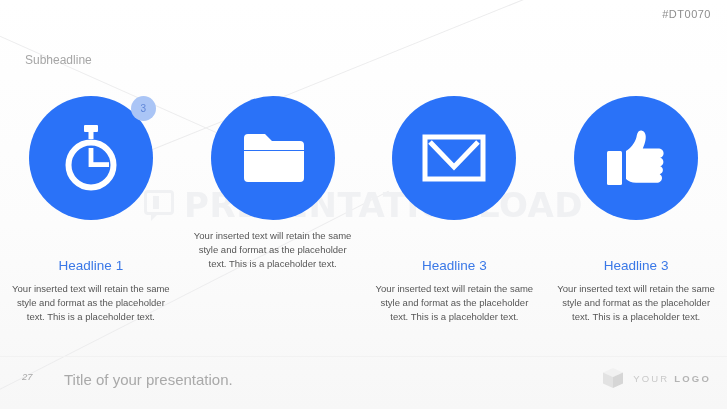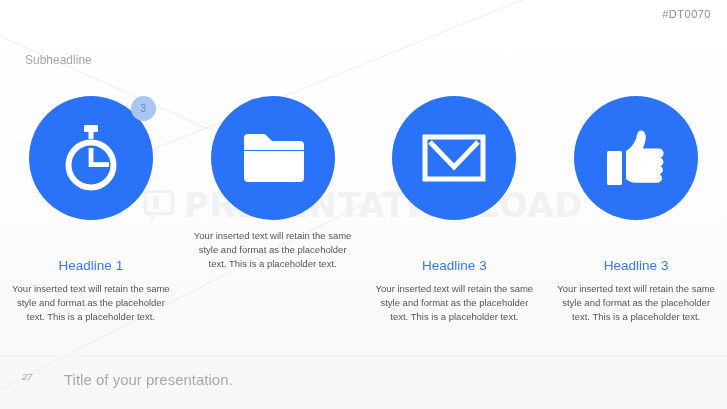--- a/index.html
+++ b/index.html
@@ -297,14 +297,24 @@
         </div>
       </div>
       <div class="headline">Headline 3</div>
       <div class="body-text">Your inserted text will retain the same style and format as the placeholder text. This is a placeholder text.</div>
     </div>
 
   </div>
 
   <div class="page-num">27</div>
   <div class="footer-title">Title of your presentation.</div>
+  <div class="logo">
+    <div class="logo-cube">
+      <svg width="22" height="22" viewBox="0 0 22 22">
+        <polygon points="11,1 21,5.5 11,10 1,5.5" fill="#f1f1f1"></polygon>
+        <polygon points="1,5.5 11,10 11,21 1,16.5" fill="#e2e2e2"></polygon>
+        <polygon points="21,5.5 11,10 11,21 21,16.5" fill="#d6d6d6"></polygon>
+      </svg>
+    </div>
+    <div class="logo-text"><span>YOUR </span><b>LOGO</b></div>
+  </div>
 
 </div>
 
 </body></html>

